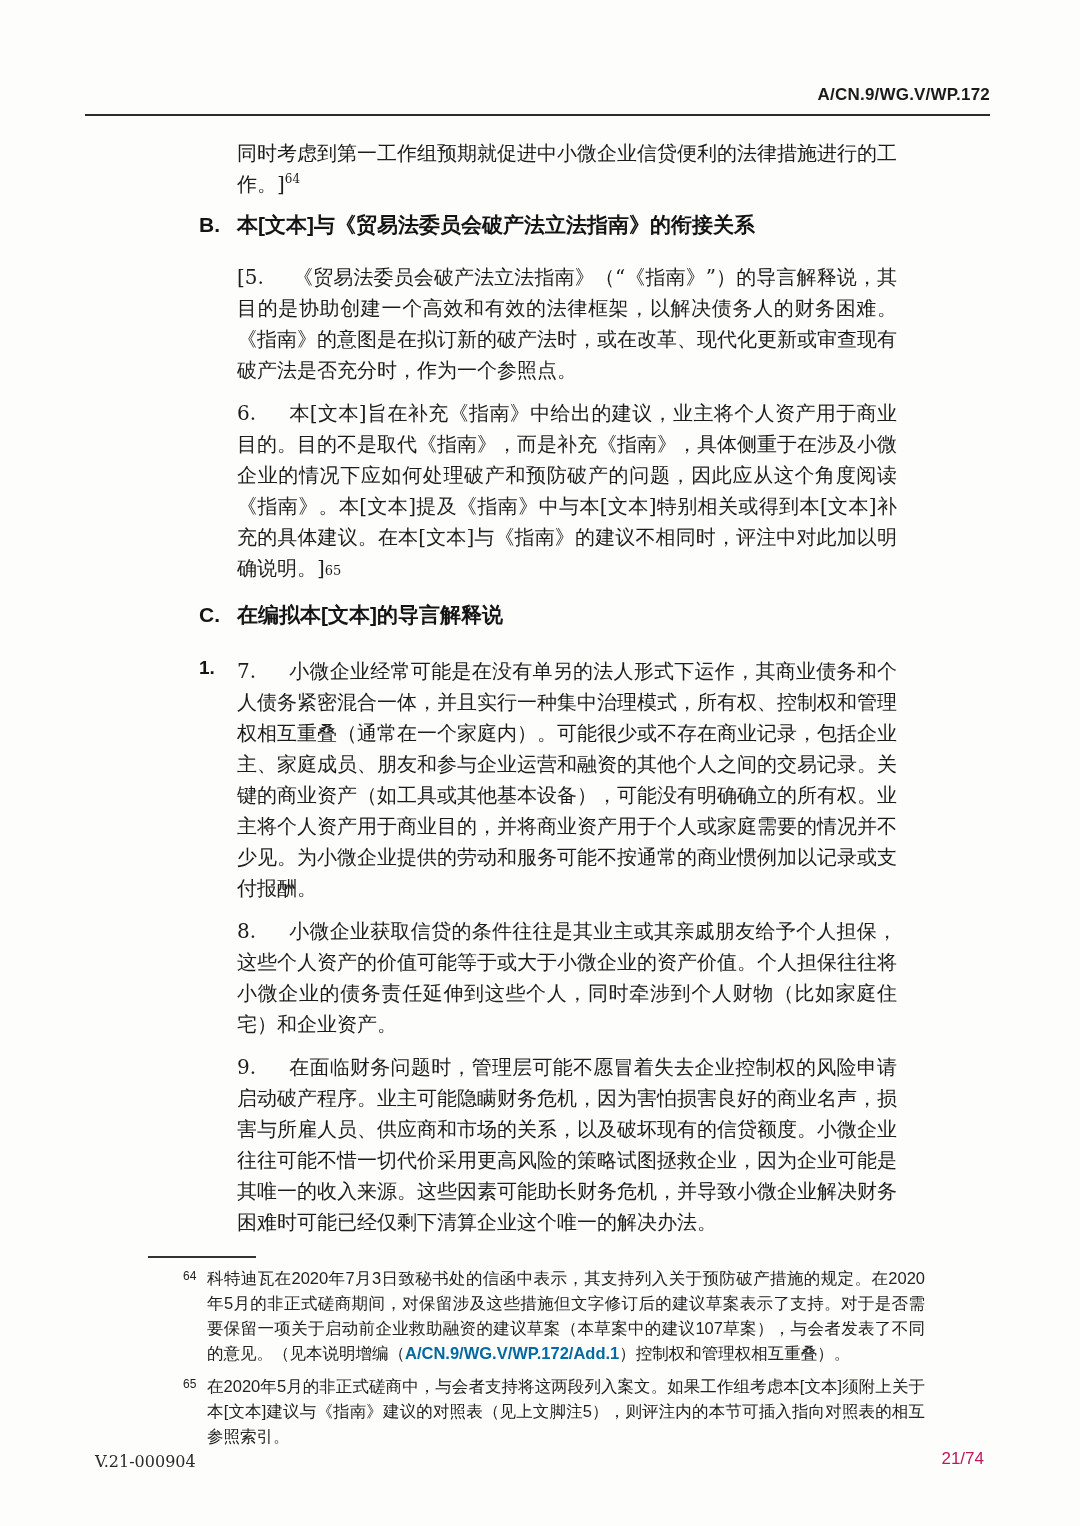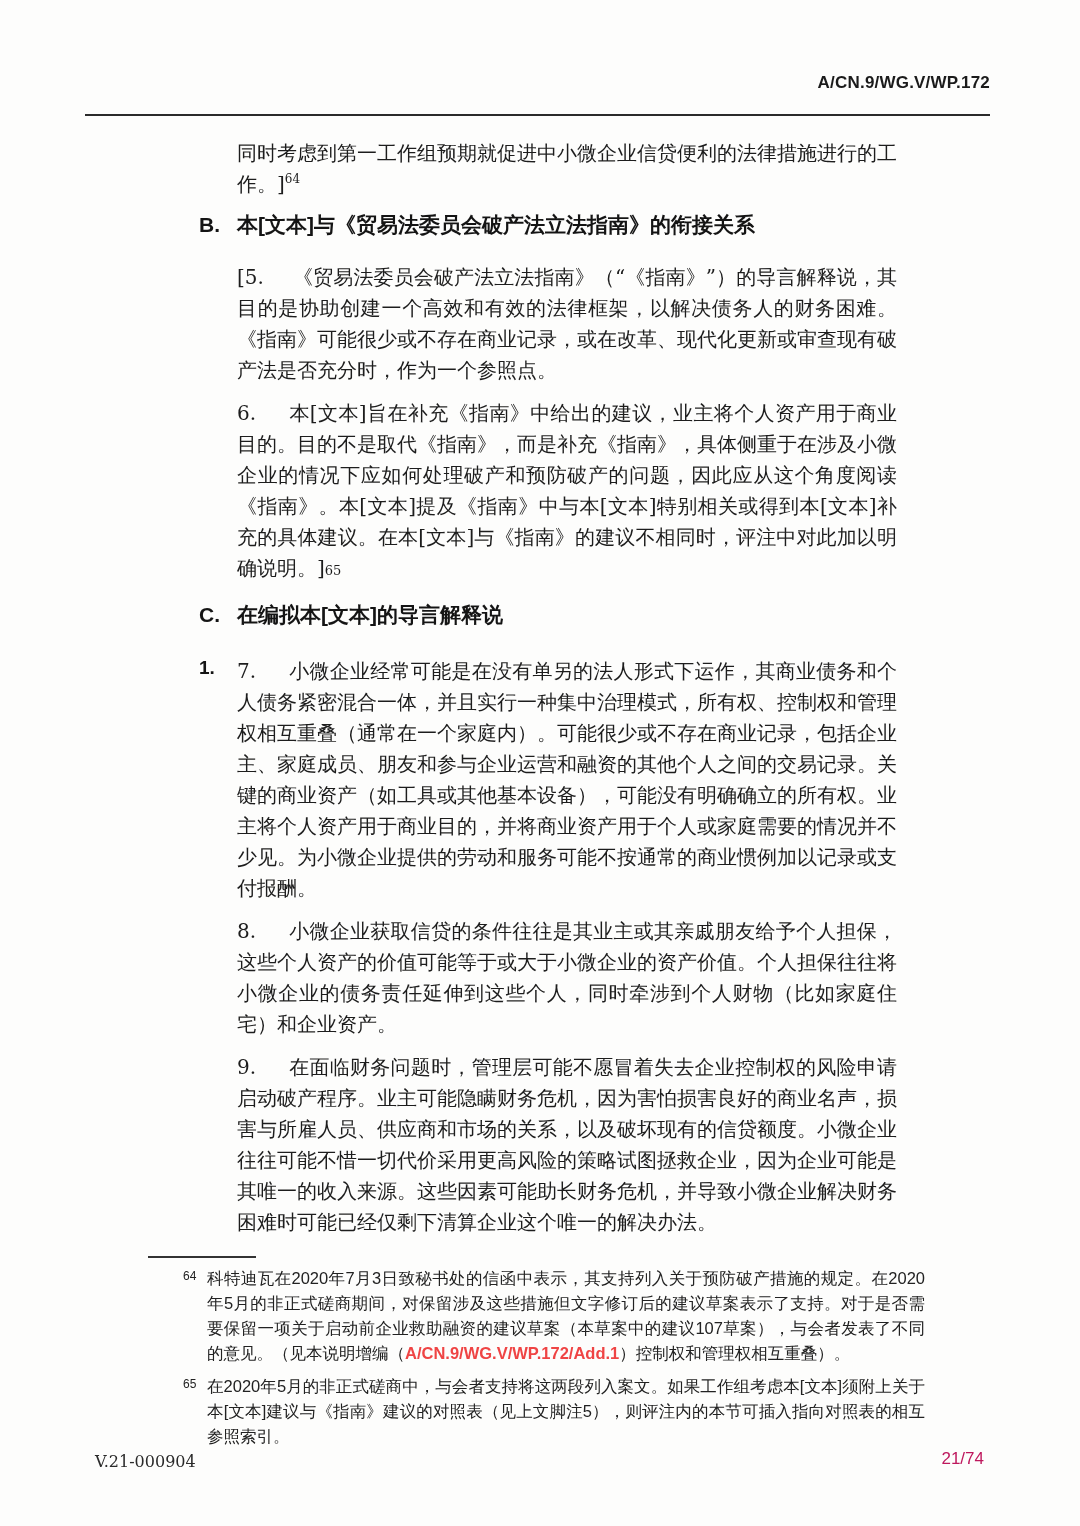--- a/index.html
+++ b/index.html
@@ -7,21 +7,21 @@
     position:relative;
     width:1080px;height:1526px;
     background:#fdfdfc;
     font-family:"DejaVu Serif", serif;
     color:#1d1d1d;
     overflow:hidden;
     box-sizing:border-box;
   }
   
   .doc-symbol{
-    position:absolute;top:73px;right:90px;
+    position:absolute;top:85px;right:90px;
     font-family:"Liberation Sans", sans-serif;
     font-weight:bold;font-size:17px;color:#1b1b1b;
     letter-spacing:.2px;
   }
   .header-rule{
     position:absolute;top:114px;left:85px;right:90px;
     height:2px;background:#2b2b2b;
   }
   
   .main{
@@ -84,21 +84,21 @@
 
   <div class="main">
 
     <p class="para"><span>同时考虑到第一工作组预期就促进中小微企业信贷便利的法律措施进行的工作。]</span><sup class="fn-ref-sup">64</sup></p>
 
     <h2 class="section">
       <span class="sec-label">B.</span>
       <span>本[文本]与《贸易法委员会破产法立法指南》的衔接关系</span>
     </h2>
 
-    <p class="para"><span class="pnum bracketed">[5.</span><span>《贸易法委员会破产法立法指南》（“《指南》”）的导言解释说，其目的是协助创建一个高效和有效的法律框架，以解决债务人的财务困难。《指南》可能很少或不存在商业记录，或在改革、现代化更新或审查现有破产法是否充分时，作为一个参照点。</span></p>
+    <p class="para"><span class="pnum bracketed">[5.</span><span>《贸易法委员会破产法立法指南》（“《指南》”）的导言解释说，其目的是协助创建一个高效和有效的法律框架，以解决债务人的财务困难。《指南》的意图是在拟订新的破产法时，或在改革、现代化更新或审查现有破产法是否充分时，作为一个参照点。</span></p>
 
     <p class="para" style="margin-bottom:18px"><span class="pnum">6.</span><span>本[文本]旨在补充《指南》中给出的建议，业主将个人资产用于商业目的。目的不是取代《指南》，而是补充《指南》，具体侧重于在涉及小微企业的情况下应如何处理破产和预防破产的问题，因此应从这个角度阅读《指南》。本[文本]提及《指南》中与本[文本]特别相关或得到本[文本]补充的具体建议。在本[文本]与《指南》的建议不相同时，评注中对此加以明确说明。]</span><span class="fn-ref-base">65</span></p>
 
     <h2 class="section" style="margin-bottom:28px">
       <span class="sec-label">C.</span>
       <span>在编拟本[文本]的导言解释说</span>
     </h2>
 
     <h3 class="subsection">
       <span class="sec-label">1.</span>
@@ -108,21 +108,21 @@
 
     <p class="para"><span class="pnum">8.</span><span>小微企业获取信贷的条件往往是其业主或其亲戚朋友给予个人担保，这些个人资产的价值可能等于或大于小微企业的资产价值。个人担保往往将小微企业的债务责任延伸到这些个人，同时牵涉到个人财物（比如家庭住宅）和企业资产。</span></p>
 
     <p class="para"><span class="pnum">9.</span><span>在面临财务问题时，管理层可能不愿冒着失去企业控制权的风险申请启动破产程序。业主可能隐瞒财务危机，因为害怕损害良好的商业名声，损害与所雇人员、供应商和市场的关系，以及破坏现有的信贷额度。小微企业往往可能不惜一切代价采用更高风险的策略试图拯救企业，因为企业可能是其唯一的收入来源。这些因素可能助长财务危机，并导致小微企业解决财务困难时可能已经仅剩下清算企业这个唯一的解决办法。</span></p>
   </div>
 
   <div class="footnote-sep"></div>
 
   <div class="footnotes">
 
-    <p class="fn"><span class="fn-marker">64</span><span>科特迪瓦在2020年7月3日致秘书处的信函中表示，其支持列入关于预防破产措施的规定。在2020年5月的非正式磋商期间，对保留涉及这些措施但文字修订后的建议草案表示了支持。对于是否需要保留一项关于启动前企业救助融资的建议草案（本草案中的建议107草案），与会者发表了不同的意见。（见本说明增编（</span><a class="fn-link" href="#" style="color: #ef4444;">A/CN.9/WG.V/WP.172/Add.1</a><span>）控制权和管理权相互重叠）。</span></p>
+    <p class="fn"><span class="fn-marker">64</span><span>科特迪瓦在2020年7月3日致秘书处的信函中表示，其支持列入关于预防破产措施的规定。在2020年5月的非正式磋商期间，对保留涉及这些措施但文字修订后的建议草案表示了支持。对于是否需要保留一项关于启动前企业救助融资的建议草案（本草案中的建议107草案），与会者发表了不同的意见。（见本说明增编（</span><a class="fn-link" href="#" style="color: #0369a1;">A/CN.9/WG.V/WP.172/Add.1</a><span>）控制权和管理权相互重叠）。</span></p>
 
     <p class="fn"><span class="fn-marker">65</span><span>在2020年5月的非正式磋商中，与会者支持将这两段列入案文。如果工作组考虑本[文本]须附上关于本[文本]建议与《指南》建议的对照表（见上文脚注5），则评注内的本节可插入指向对照表的相互参照索引。</span></p>
   </div>
 
   <div class="footer-job">V.21-000904</div>
   <div class="footer-page">21/74</div>
 
 </div>
 
 </body></html>

